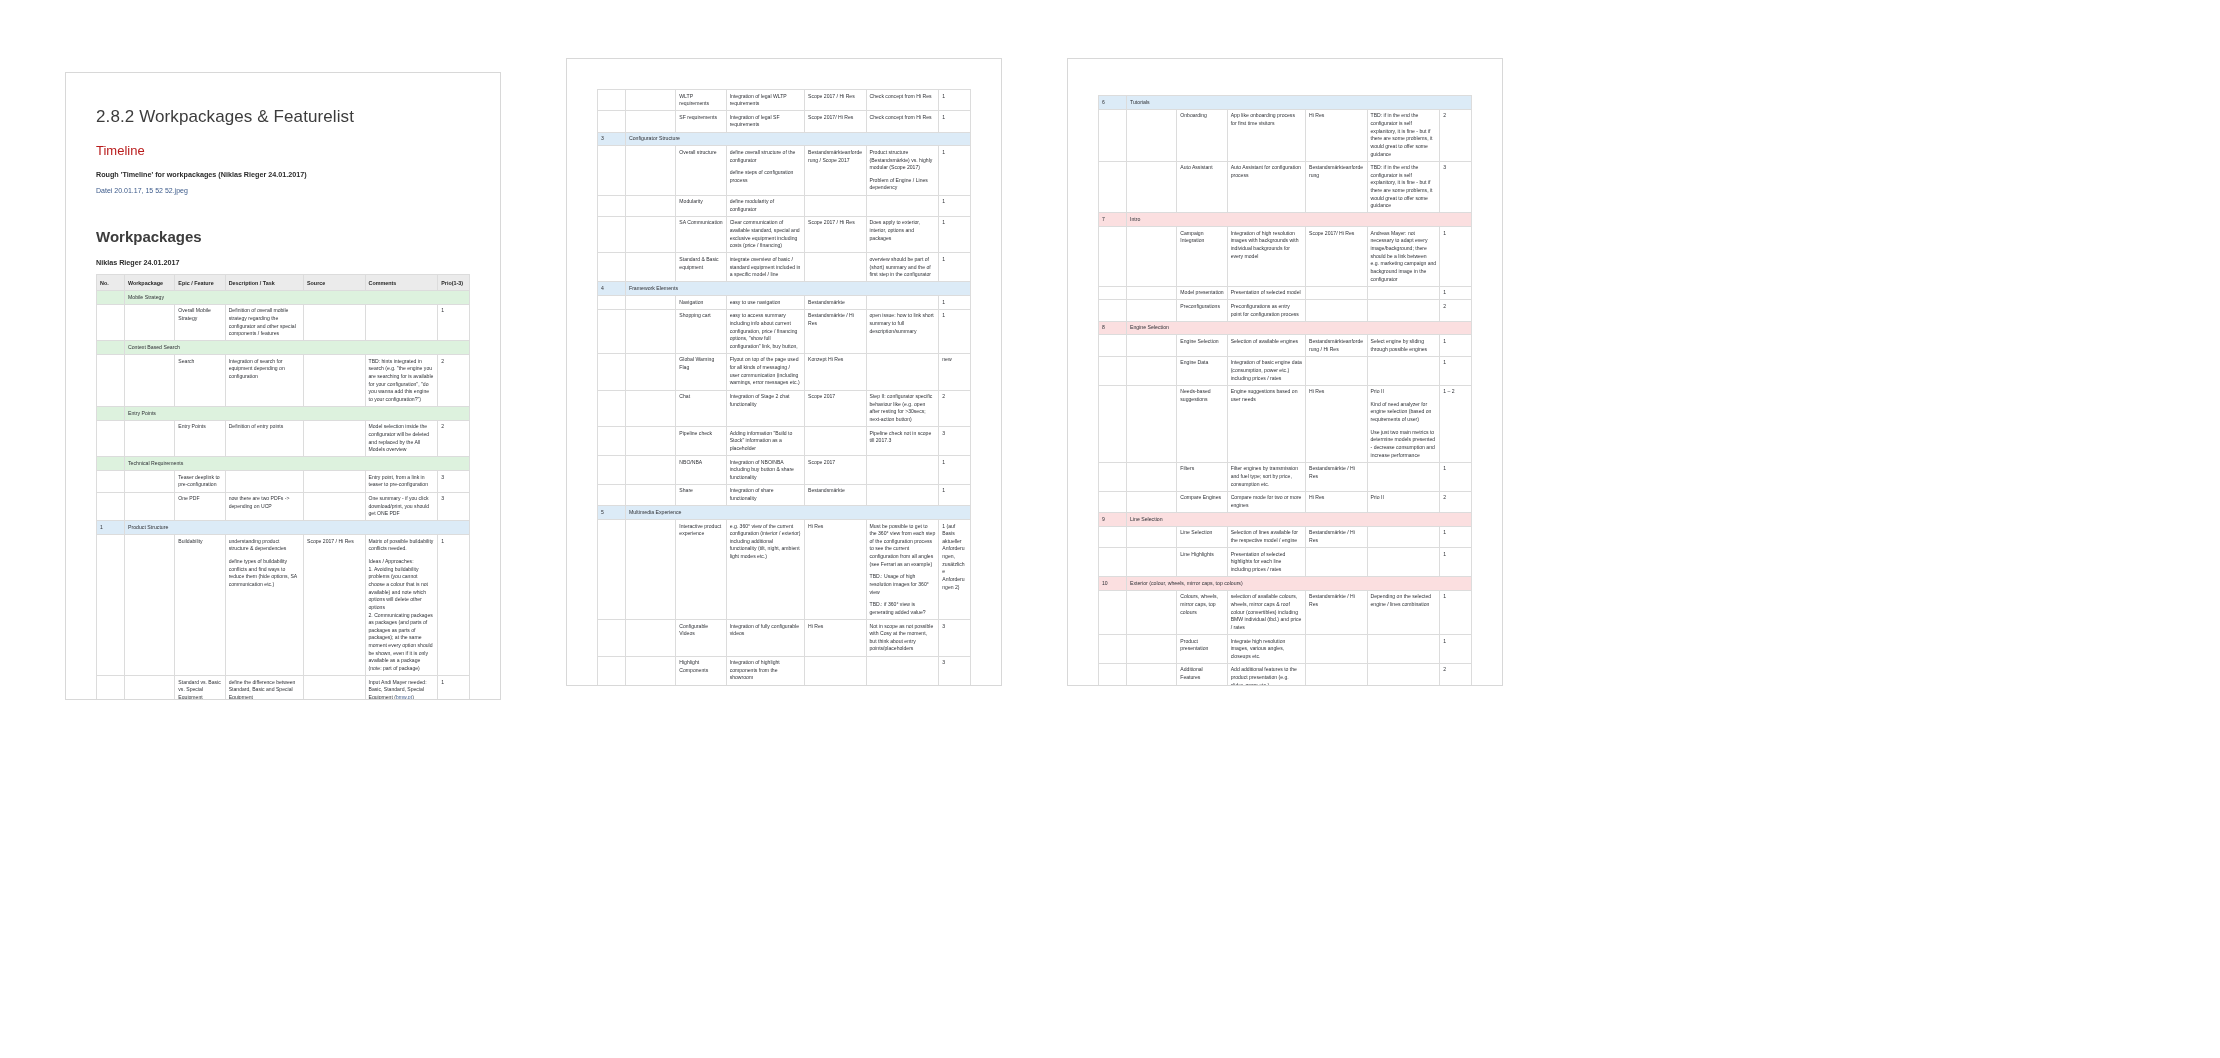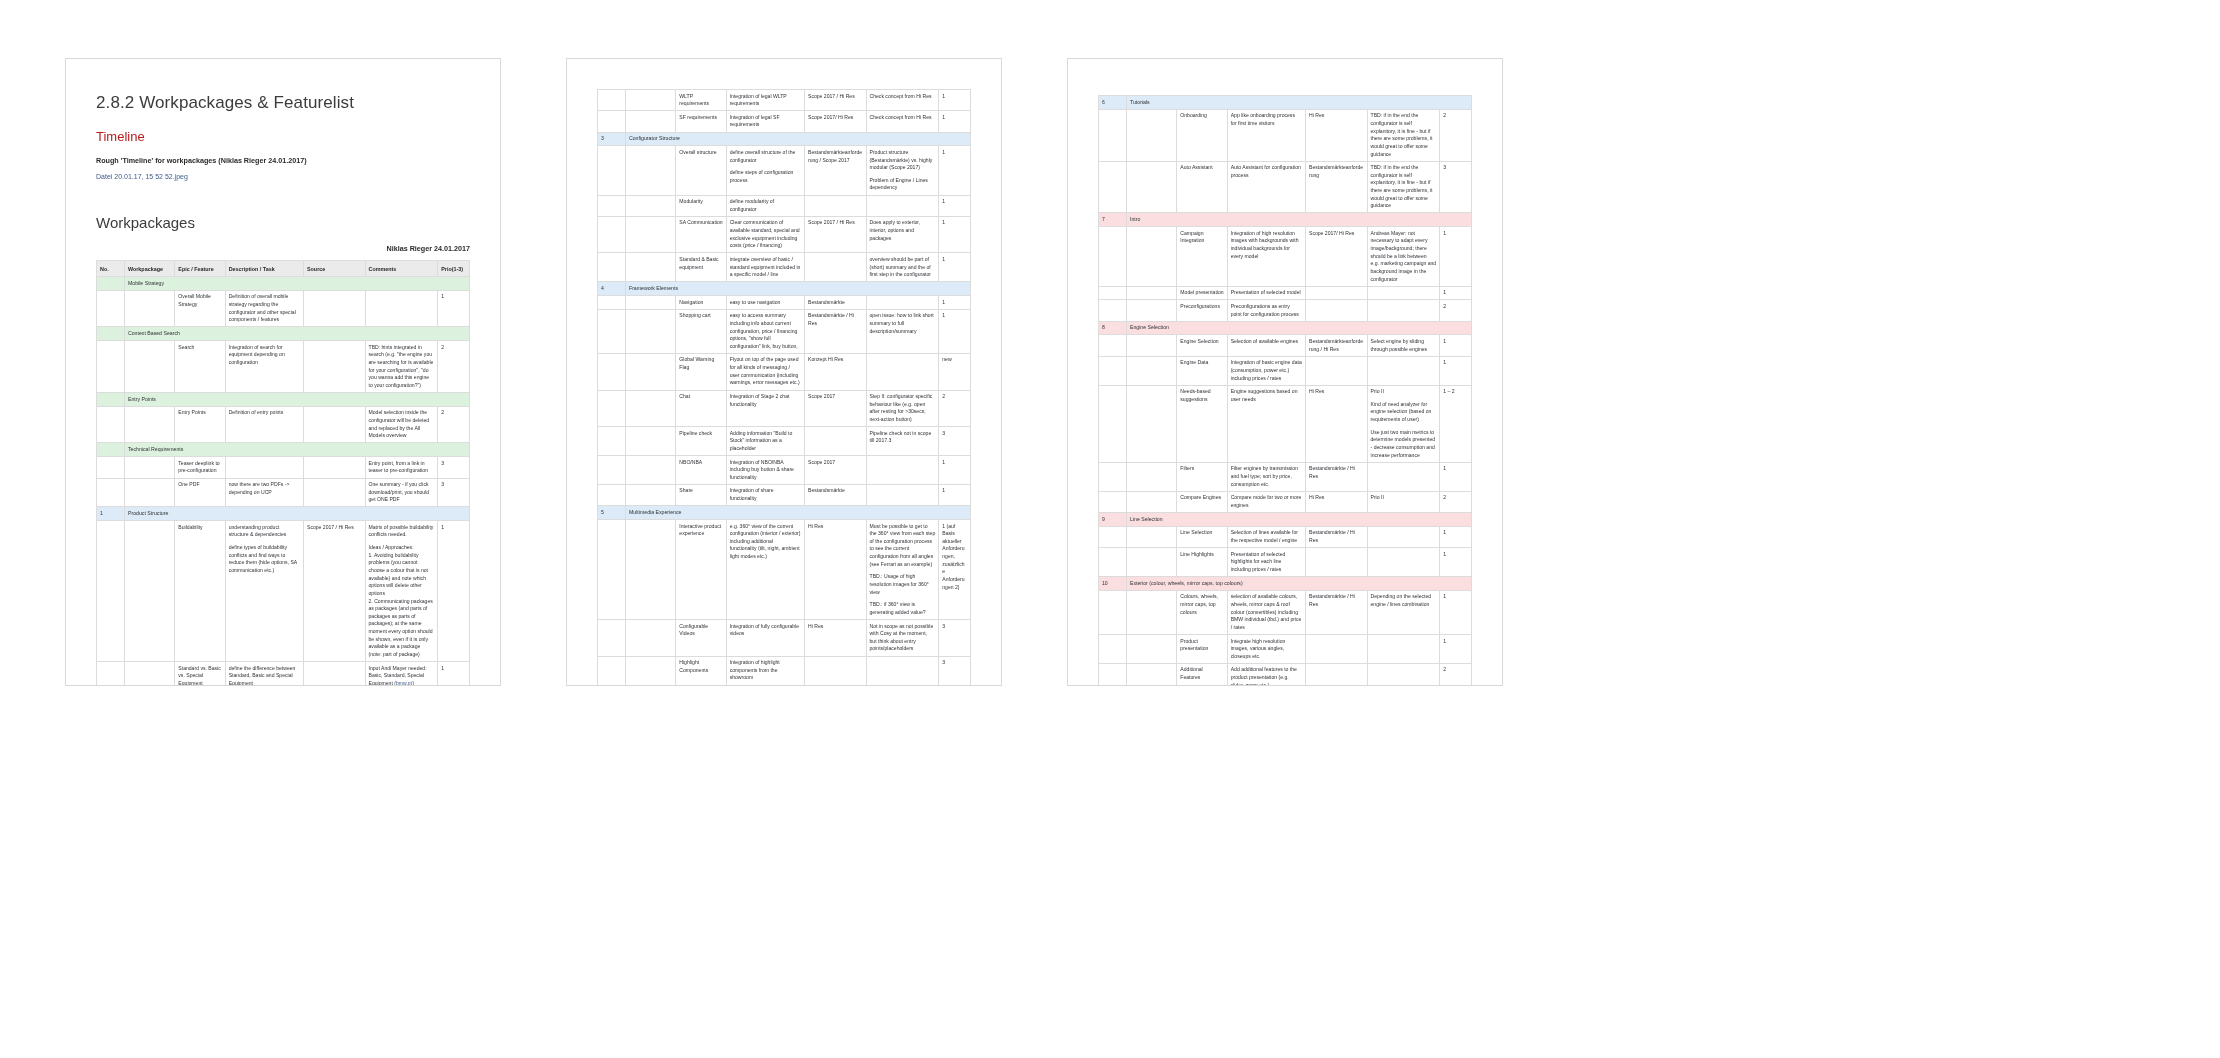--- a/index.html
+++ b/index.html
@@ -17,22 +17,22 @@
 
   h1.doc-title{
     font-size:17px;font-weight:400;color:#3c3c3c;
     margin:0 0 16px 0;letter-spacing:.1px;
   }
   h2.doc-sub{
     font-size:13px;font-weight:400;color:#b91c1c;margin:0 0 12px 0;
   }
   .bold-line{font-size:7.2px;font-weight:bold;color:#2b2b2b;margin:0 0 8px 0;}
   .link-line{font-size:7px;color:#3c5a8a;margin:0 0 34px 0;}
-  h2.wp-title{font-size:15px;font-weight:400;color:#3c3c3c;margin:0 0 13px 0;}
-  .author{font-size:7.2px;font-weight:bold;color:#2b2b2b;margin:0 0 7px 0;text-align:right;}
+  h2.wp-title{font-size:15px;font-weight:700;color:#3c3c3c;margin:0 0 13px 0;}
+  .author{font-size:7.2px;font-weight:bold;color:#2b2b2b;margin:0 0 7px 0;}
 
   table.wp{
     border-collapse:collapse;
     width:100%;
     table-layout:fixed;
     font-size:5.1px;
     line-height:1.5;
     color:#2f3136;
   }
   table.wp td, table.wp th{
@@ -65,21 +65,21 @@
   col.c-desc {width:21%;}
   col.c-src  {width:16.5%;}
   col.c-com  {width:19.5%;}
   col.c-prio {width:8.5%;}
 </style>
 </head>
 <body>
 
 <div class="canvas">
 
-  <div class="sheet" id="sheet1" style="left:65px;top:58px;width:436px;height:628px;">
+  <div class="sheet" id="sheet1" style="left:65px;top:72px;width:436px;height:628px;">
     <div class="doc-pad">
       <h1 class="doc-title">2.8.2 Workpackages &amp; Featurelist</h1>
       <h2 class="doc-sub">Timeline</h2>
       <p class="bold-line">Rough 'Timeline' for workpackages (Niklas Rieger 24.01.2017)</p>
       <p class="link-line">Datei 20.01.17, 15 52 52.jpeg</p>
       <h2 class="wp-title">Workpackages</h2>
       <p class="author">Niklas Rieger 24.01.2017</p>
 
       <table class="wp">
         <colgroup>

